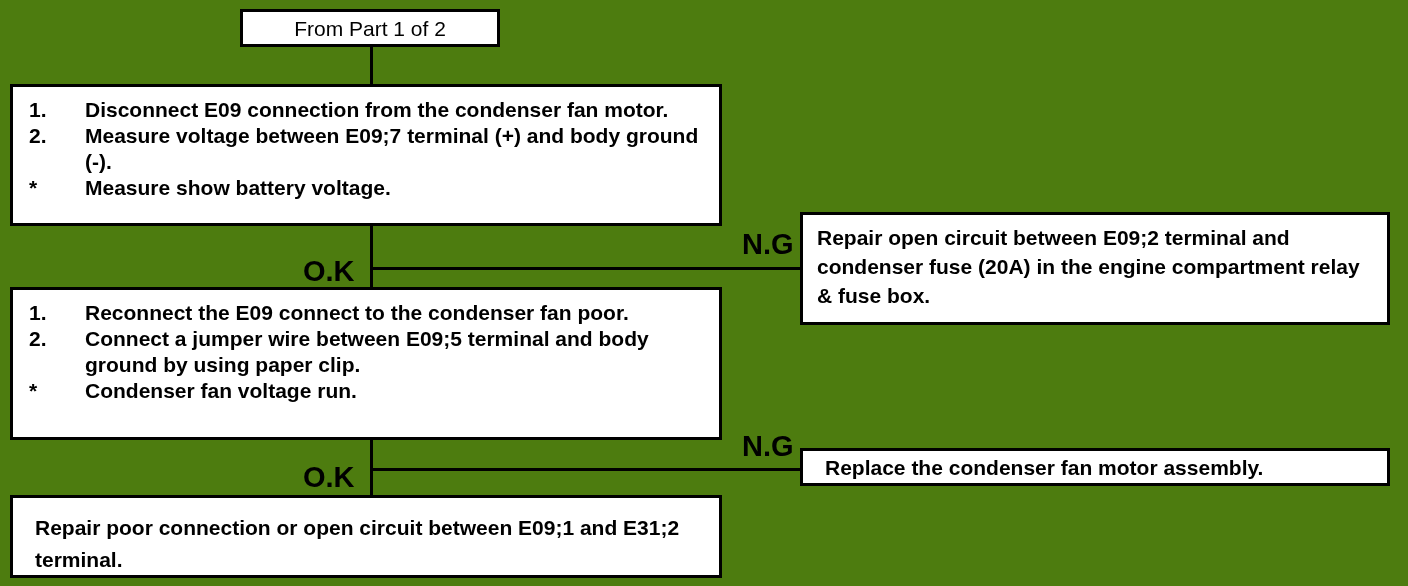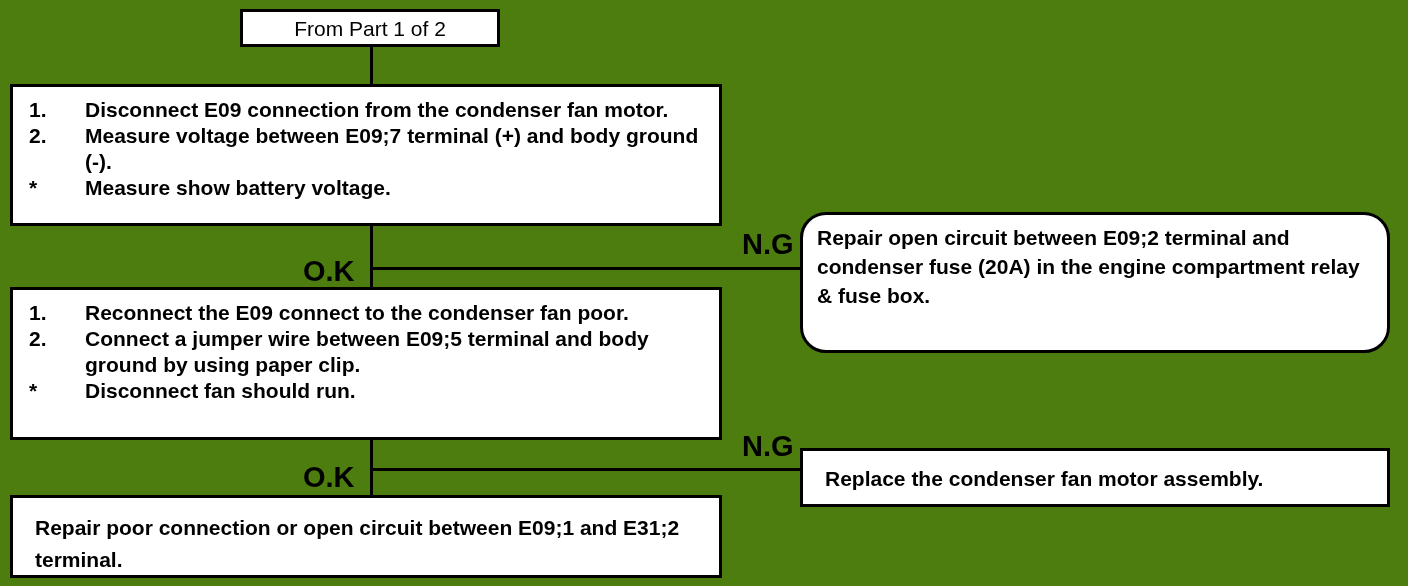--- a/index.html
+++ b/index.html
@@ -88,28 +88,27 @@
     text-align: left;
   }
   .steprow .body {
     flex: 1 1 auto;
   }
   
   #box-repair-open {
     left: 800px;
     top: 212px;
     width: 590px;
-    height: 141px;
-    border-radius: 26px;
+    height: 113px;
   }
   #box-replace-motor {
     left: 800px;
     top: 448px;
     width: 590px;
-    height: 59px;
+    height: 38px;
   }
   #box-repair-poor {
     left: 10px;
     top: 495px;
     width: 712px;
     height: 83px;
   }
   .boxtext {
     position: absolute;
     left: 14px;
@@ -178,21 +177,21 @@
       <div class="steprow">
         <span class="marker">1.</span>
         <span class="body">Reconnect the E09 connect to the condenser fan poor.</span>
       </div>
       <div class="steprow">
         <span class="marker">2.</span>
         <span class="body">Connect a jumper wire between E09;5 terminal and body ground by using paper clip.</span>
       </div>
       <div class="steprow">
         <span class="marker">*</span>
-        <span class="body">Disconnect fan should run.</span>
+        <span class="body">Condenser fan voltage run.</span>
       </div>
     </div>
   </div>
 
   <div class="vline" style="left:370px; top:440px; height:56px;"></div>
 
   <div class="hline" style="left:370px; top:468px; width:432px;"></div>
 
   <div class="label" style="left:303px; top:463px;">O.K</div>
 

